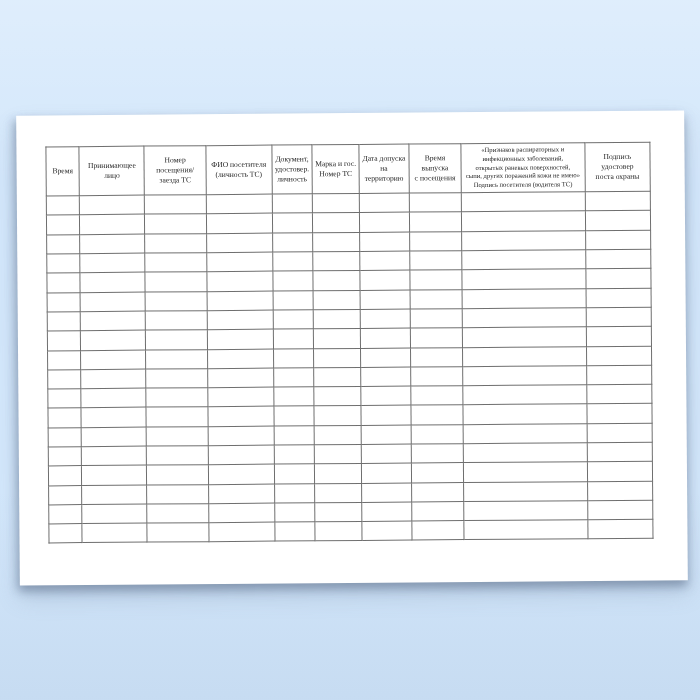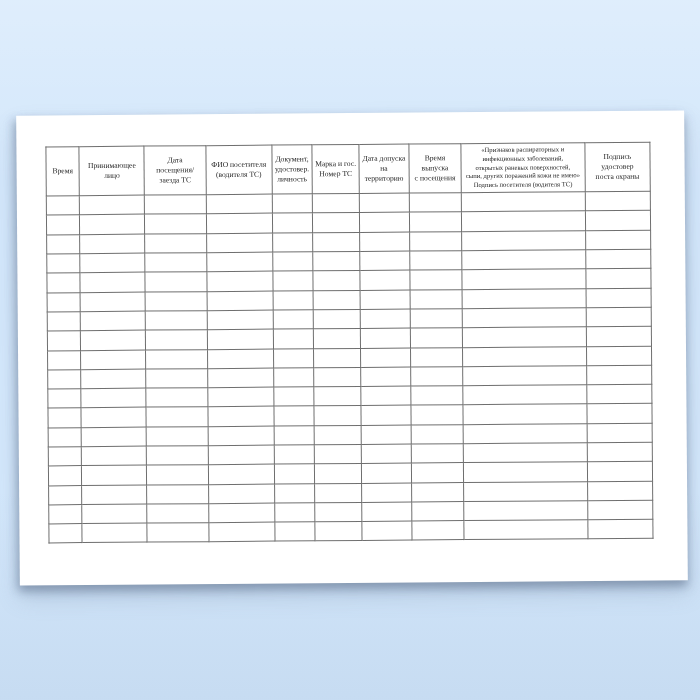--- a/index.html
+++ b/index.html
@@ -74,25 +74,25 @@
         <col style="width:8.3%">
         <col style="width:8.6%">
         <col style="width:20.5%">
         <col style="width:10.8%">
       </colgroup>
       <thead>
         <tr>
           <th>Время</th>
           <th>Принимающее
 лицо</th>
-          <th>Дата
+          <th>Номер
 посещения/
 заезда ТС</th>
           <th>ФИО посетителя
-(водителя ТС)</th>
+(личность ТС)</th>
           <th>Документ,
 удостовер.
 личность</th>
           <th>Марка и гос.
 Номер ТС</th>
           <th>Дата допуска
 на территорию</th>
           <th>Время выпуска
 с посещения</th>
           <th class="dense">«Признаков распираторных и

